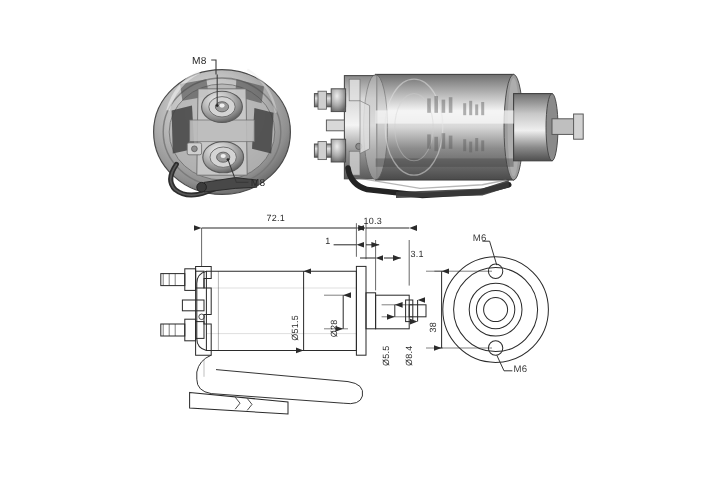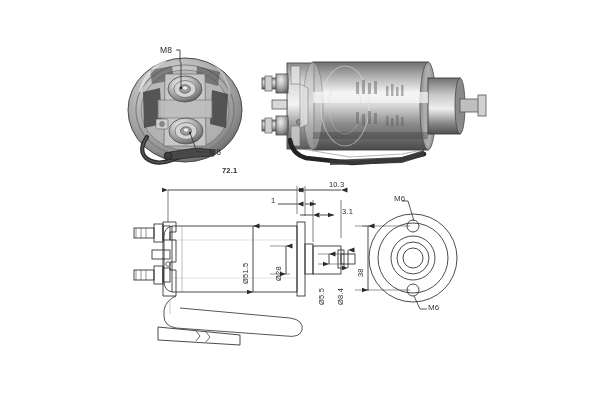--- a/index.html
+++ b/index.html
@@ -319,22 +319,22 @@
       <line x1="362" y1="290" x2="410" y2="290" stroke-width="0.5"></line>
 
       <line x1="355" y1="226" x2="369" y2="226" stroke-width="0.5"></line>
       <line x1="355" y1="290" x2="369" y2="290" stroke-width="0.5"></line>
 
       <path d="M402 201 L408 201 L414 221" stroke-width="0.8"></path>
       <path d="M414 296 L420 309 L427 309" stroke-width="0.8"></path>
     </g>
   </svg>
 
-  <div class="lbl dim" style="left:222px; top:166px;font-weight:bold;">72.1</div>
-  <div class="lbl dim" style="left:329px; top:180px;">10.3</div>
+  <div class="lbl dim" style="left:222px; top:177px;">72.1</div>
+  <div class="lbl dim" style="left:303px; top:180px;">10.3</div>
   <div class="lbl dim" style="left:271px; top:196px;">1</div>
   <div class="lbl dim" style="left:306px; top:207px;margin-left:36px;">3.1</div>
 
   <div class="lbl dim vert" style="left:250px; top:275px;">Ø51.5</div>
   <div class="lbl dim vert" style="left:283px; top:272px;">Ø28</div>
   <div class="lbl dim vert" style="left:326px; top:296px;">Ø5.5</div>
   <div class="lbl dim vert" style="left:345px; top:296px;">Ø8.4</div>
   <div class="lbl dim vert" style="left:365px; top:268px;">38</div>
 
   <div class="lbl" style="left:394px; top:194px;">M6</div>

